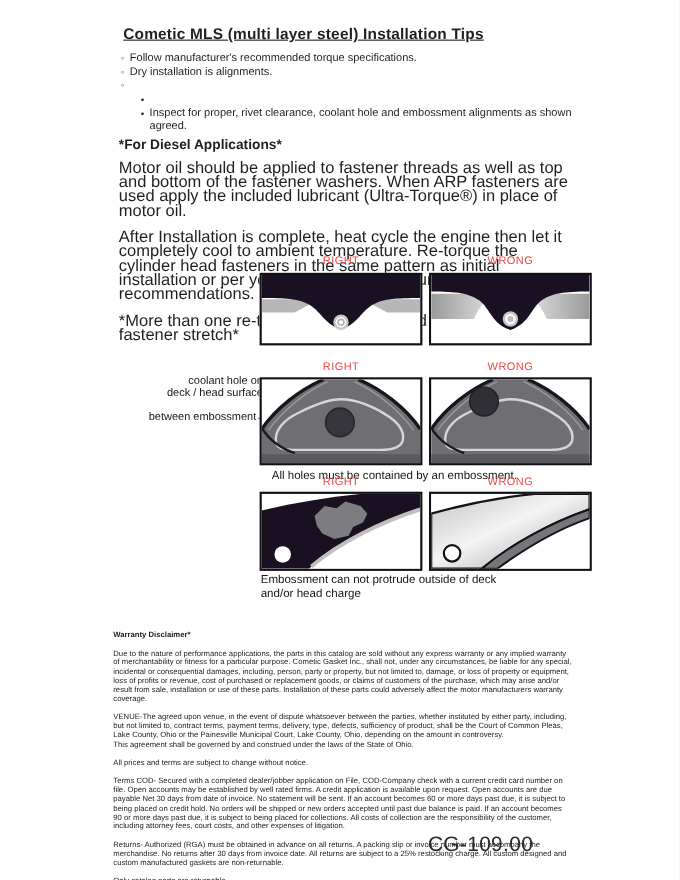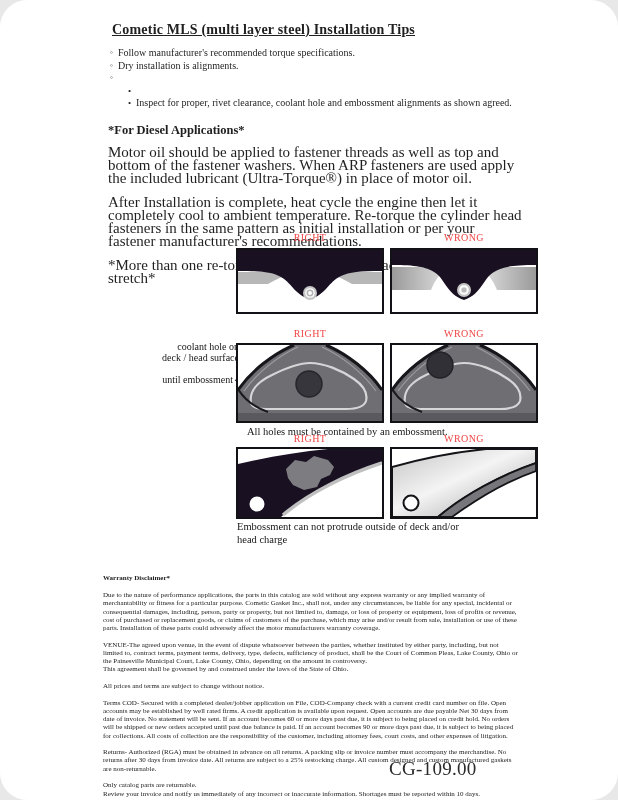--- a/index.html
+++ b/index.html
@@ -1,29 +1,28 @@
 <!DOCTYPE html>
 <html><head>
 <meta charset="utf-8">
 <style>
   html,body{margin:0;padding:0;background:#e8e8e8;}
   .page{
     position:relative;width:618px;height:800px;background:#ffffff;
-    font-family:Liberation Serif, serif;color:#1f1f1f;overflow:hidden;
+    font-family:Liberation Sans, sans-serif;color:#1f1f1f;overflow:hidden;
     margin:0 auto;
-    border-radius:27px;
   }
   
   .head-block{position:absolute;left:110px;top:22px;width:414px;}
   .doc-title{font-size:14px;font-weight:bold;text-decoration:underline;letter-spacing:.2px;margin:0 0 9px 2px;}
   .bullet{display:flex;font-size:10px;line-height:12.5px;}
   .bullet .mk{width:8px;flex:none;font-size:8px;line-height:12.5px;}
   .subbullet{display:flex;font-size:10px;line-height:12.5px;margin-left:18px;}
   .subbullet .mk{width:8px;flex:none;font-size:9px;line-height:12px;}
-  .diesel-head{font-size:12.5px;font-weight:bold;margin:14px 0 8px -2px;}
+  .diesel-head{font-size:12.5px;font-weight:bold;margin:2px 0 8px -2px;}
   .para{font-size:15px;line-height:13px;margin:0 0 11px -2px;width:416px;}
   
   .diagram-area{position:absolute;left:0;top:232px;width:618px;height:320px;}
   .rw-head{position:absolute;width:148px;text-align:center;font-size:10px;letter-spacing:.4px;color:#ef4444;}
   .panel{position:absolute;width:148px;border:2px solid #121216;box-sizing:border-box;background:#fff;line-height:0;}
   .cap{position:absolute;font-size:10.5px;line-height:12.5px;color:#161616;}
   .lbl{position:absolute;font-size:10px;line-height:11px;text-align:right;color:#161616;}
   .leader-svg{position:absolute;left:0;top:0;pointer-events:none;}
   
   .legal{position:absolute;left:103px;top:574px;width:417px;font-size:7px;line-height:8.2px;color:#222;}
@@ -106,21 +105,21 @@
         </g>
       </svg>
     </div>
 
 
     <div class="rw-head" style="left:236px;top:96px;">RIGHT</div>
     <div class="rw-head" style="left:390px;top:96px;">WRONG</div>
 
     <div class="lbl" style="left:119px;top:109px;width:120px;white-space:pre-line;">coolant hole on
 deck / head surface</div>
-    <div class="lbl" style="left:99px;top:142px;width:134px;">until embossment</div>
+    <div class="lbl" style="left:99px;top:142px;width:134px;">between embossment</div>
     <svg class="leader-svg" width="618" height="320" viewBox="0 0 618 320">
       <line x1="241" y1="127" x2="304" y2="150" stroke="#1c1c1c" stroke-width="1.1"></line>
       <line x1="235" y1="148" x2="269" y2="163" stroke="#1c1c1c" stroke-width="1.1"></line>
     </svg>
 
     <div class="panel" style="left:236px;top:111px;height:80px;">
       <svg width="144" height="76" viewBox="0 0 144 76">
         <rect x="0" y="0" width="144" height="76" fill="#6f6f73"></rect>
         <rect x="0" y="68" width="144" height="8" fill="#5a5a5e"></rect>
         <path d="M0,0 H56 C35,9 13,26 0,45 Z" fill="#ffffff"></path>

